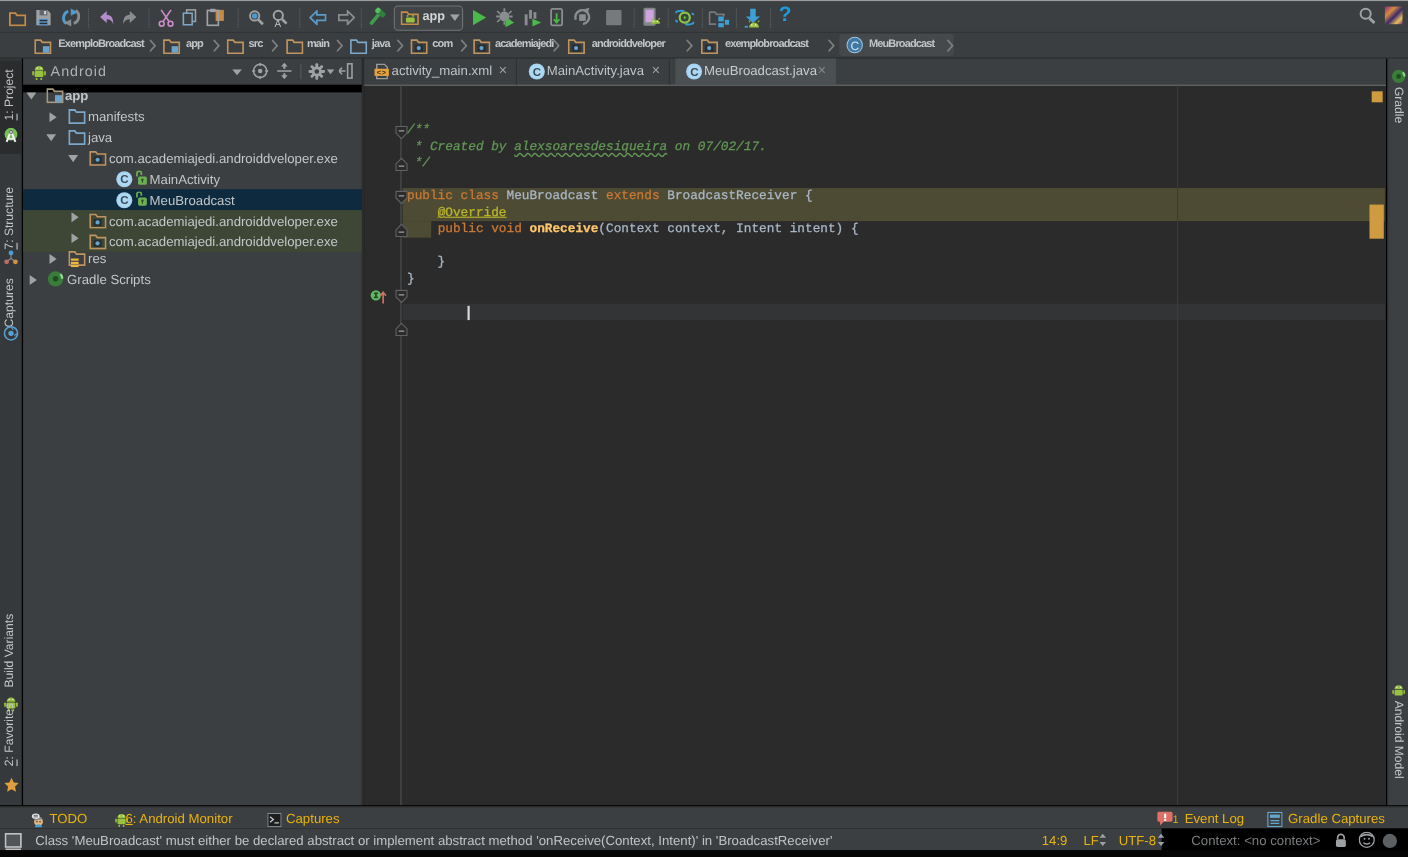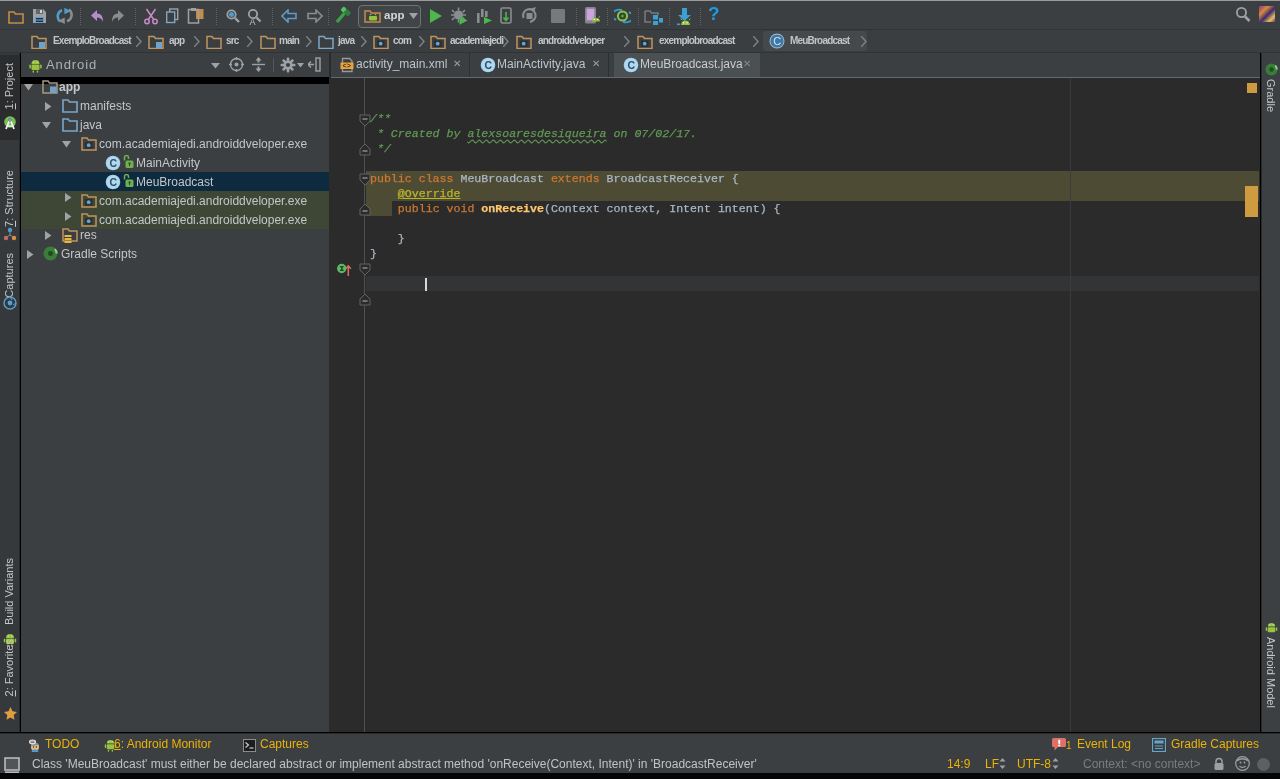--- a/index.html
+++ b/index.html
@@ -6,21 +6,21 @@
 body{width:1280px;height:779px;position:relative;background:#000;font-family:"Liberation Sans",sans-serif;overflow:hidden;}
 .abs{position:absolute;}
 #toolbar{left:0;top:0;width:1280px;height:30px;background:#3c3f41;border-top:1px solid #9b9b9b;border-bottom:1px solid #313436;box-sizing:border-box;}
 #crumbs{left:0;top:30px;width:1280px;height:23px;background:#3b3e40;border-bottom:1px solid #303233;box-sizing:border-box;}
 #lstrip{left:0;top:53px;width:20px;height:679px;background:#36393b;border-right:1px solid #2b2b2b;box-sizing:border-box;}
 #ppanel{left:21px;top:53px;width:308px;height:679px;background:#3c3f41;}
 #pdivider{left:329px;top:53px;width:2px;height:679px;background:#2b2b2b;}
 #editor{left:331px;top:53px;width:929px;height:679px;background:#2b2b2b;}
 #rstrip{left:1261px;top:53px;width:19px;height:679px;background:#3d4043;border-left:1px solid #2b2b2b;box-sizing:border-box;}
 #btoolbar{left:0;top:733px;width:1280px;height:20px;background:#3c3f41;border-top:1px solid #2b2b2b;box-sizing:border-box;}
-#statusbar{left:0;top:753px;width:1280px;height:20px;background:#3c3f41;}
+#statusbar{left:0;top:753px;width:1056px;height:20px;background:#3c3f41;}
 #blackstrip{left:0;top:773px;width:1280px;height:6px;background:#050505;}
 .vtextup{writing-mode:vertical-rl;transform:rotate(180deg);}
 .vtextdn{writing-mode:vertical-rl;}
 .uilabel{color:#c3c6c8;font-size:11.5px;}
 .sep{position:absolute;top:7px;height:17px;width:0;border-left:1px dotted #606366;}
 .crumb{position:absolute;top:5px;height:16px;color:#c2c5c7;font-size:10px;font-weight:bold;letter-spacing:-0.8px;white-space:nowrap;}
 .chev{position:absolute;top:6px;width:6px;height:11px;}
 .trow{position:absolute;color:#c2c6c9;font-size:12px;white-space:nowrap;}
 .tabt{position:absolute;top:4px;font-size:12px;color:#bdc4c9;white-space:nowrap;}
 .tabx{position:absolute;top:4.5px;font-size:10px;color:#9da0a2;}

